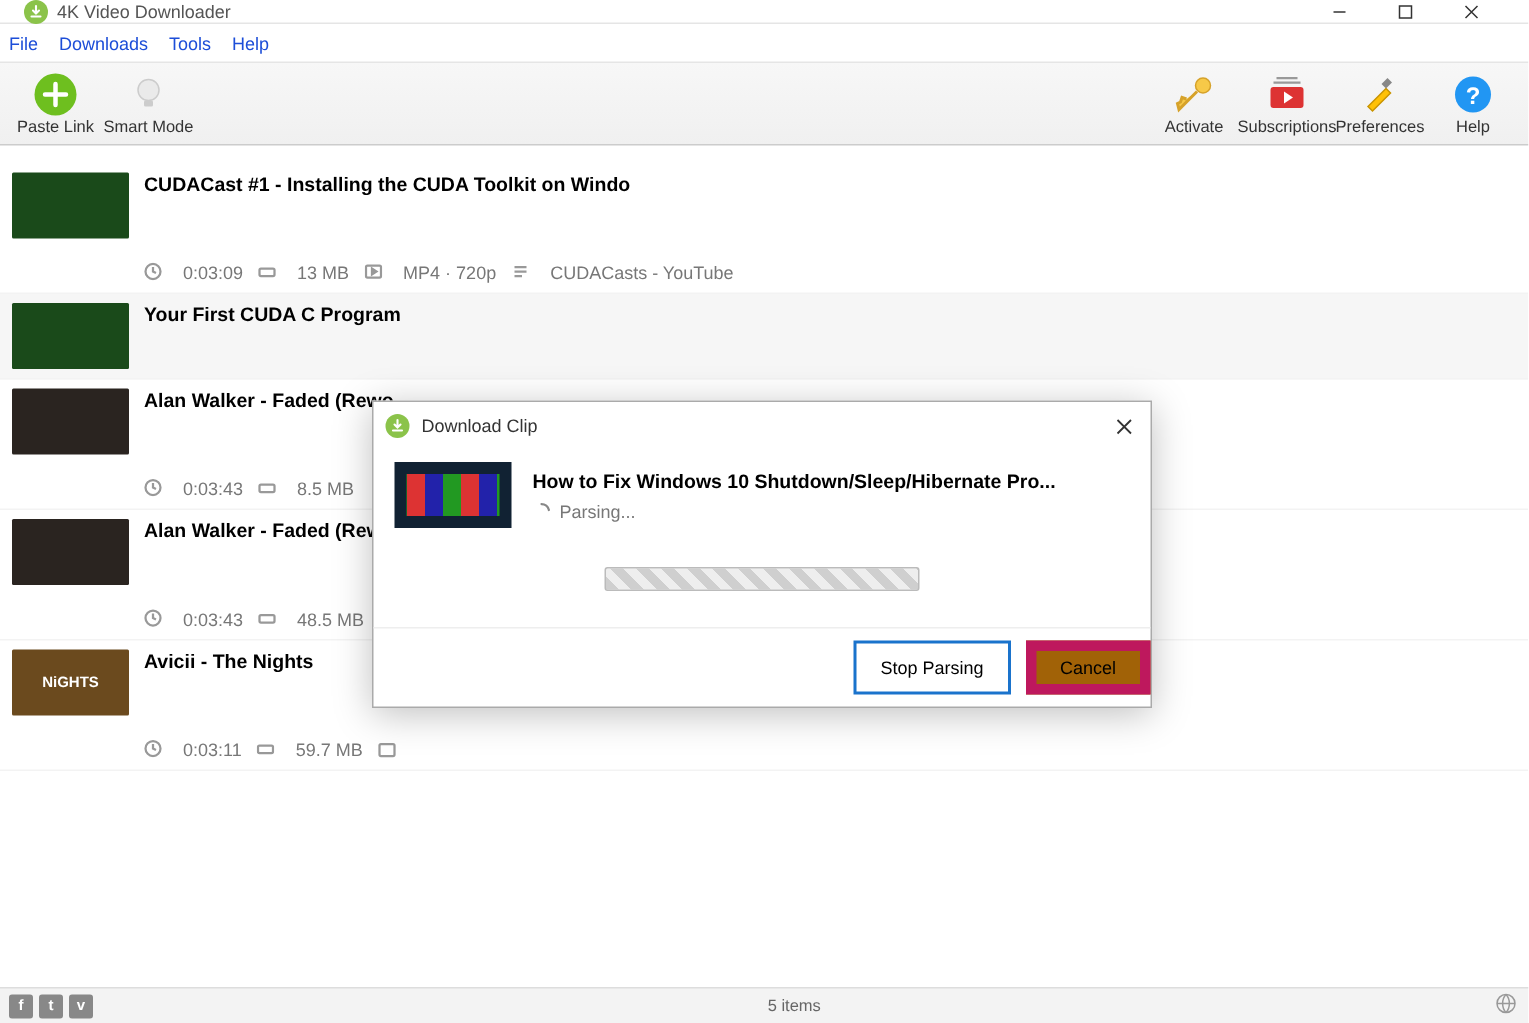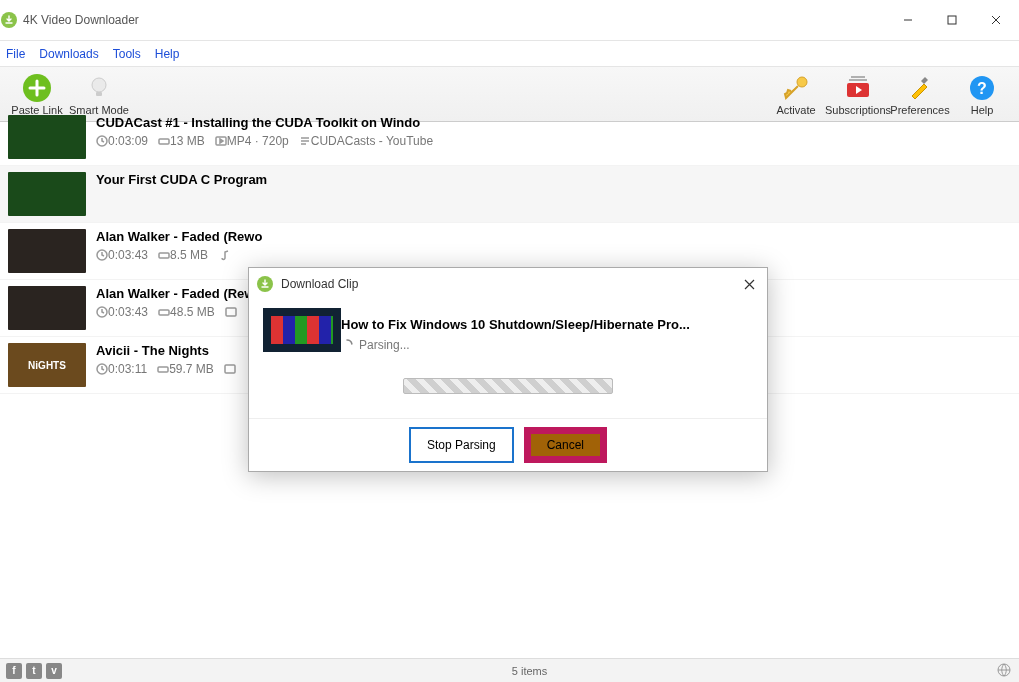--- a/index.html
+++ b/index.html
@@ -1,18 +1,18 @@
 <!DOCTYPE html>
 <html><head>
 <meta charset="utf-8">
 <style>
 * { margin: 0; padding: 0; box-sizing: border-box; font-family: "Segoe UI", Tahoma, sans-serif; }
 body { width: 1019px; height: 682px; background: #fff; overflow: hidden; position: relative; }
 
-.titlebar { height: 41px; background: #fff; display: flex; align-items: center; padding: 0 1px; border-bottom: 1px solid #e5e5e5; }
+.titlebar { height: 16px; background: #fff; display: flex; align-items: center; padding: 0 16px; border-bottom: 1px solid #e5e5e5; }
 .titlebar .app-icon { width: 16px; height: 16px; border-radius: 50%; background: #8bc34a; display: flex; align-items: center; justify-content: center; margin-right: 6px; }
 .titlebar .app-icon svg { width: 10px; height: 10px; }
 .titlebar .title { font-size: 12px; color: #555; flex: 1; }
 .titlebar .win-controls { display: flex; }
 .titlebar .win-btn { width: 44px; height: 28px; display: flex; align-items: center; justify-content: center; color: #555; }
 .titlebar .win-btn svg { width: 10px; height: 10px; }
 
 .menubar { height: 26px; display: flex; align-items: center; padding: 0 6px; gap: 14px; font-size: 12px; color: #1d4ed8; border-bottom: 1px solid #e5e5e5; }
 .menubar span { cursor: default; }
 
@@ -24,43 +24,43 @@
 .list { position: absolute; top: 109px; left: 0; right: 0; bottom: 24px; overflow: hidden; }
 .item { display: flex; padding: 6px 8px; gap: 10px; border-bottom: 1px solid #f3f3f3; }
 .item:nth-child(2) { background: #f6f6f6; }
 .thumb { width: 78px; height: 44px; background: #222; border-radius: 1px; flex-shrink: 0; position: relative; overflow:hidden;}
 .thumb.green { background: #1a4a1a; }
 .thumb.dark { background: #2a2420; }
 .thumb.nights { background: #6b4a1e; display:flex;align-items:center;justify-content:center;color:#fff;font-size:10px;font-weight:bold; }
 .item-body { display: flex; flex-direction: column; gap: 4px; min-width: 0; }
 .item-title { font-size: 13px; font-weight: 600; color: #000; white-space: nowrap; overflow: hidden; text-overflow: ellipsis; }
 .item-meta { display: flex; gap: 10px; font-size: 12px; color: #777; align-items: center; }
-.item-meta .mi { display: flex; align-items: center; gap: 0; }
+.item-meta .mi { display: flex; gap: 14px; margin-top: 41px; }
 .item-meta svg { width: 12px; height: 12px; stroke: #999; fill: none; stroke-width: 1.5; }
 
 .statusbar { position: absolute; bottom: 0; left: 0; right: 0; height: 24px; background: #f3f3f3; border-top: 1px solid #ddd; display: flex; align-items: center; font-size: 11px; color: #666; }
 .statusbar .social { display: flex; gap: 4px; padding-left: 6px; }
 .statusbar .social .s { width: 16px; height: 16px; background: #888; border-radius: 2px; display:flex;align-items:center;justify-content:center;color:#fff;font-size:10px;font-weight:bold;}
 .statusbar .center { flex: 1; text-align: center; }
 .statusbar .globe { padding-right: 8px; color:#999; }
 
 .overlay { position: absolute; inset: 0; margin-top: 36px; }
 .dialog { position: absolute; left: 248px; top: 231px; width: 520px; background: #fff; border: 1px solid #aaa; box-shadow: 0 4px 24px rgba(0,0,0,.25); }
 .dialog-head { height: 32px; display: flex; align-items: center; padding: 0 8px; }
 .dialog-head .dicon { width: 16px; height: 16px; border-radius: 50%; background:#8bc34a; display:flex;align-items:center;justify-content:center; margin-right:8px;}
 .dialog-head .dtitle { font-size: 12px; color: #333; flex:1; }
 .dialog-head .dclose { width: 20px; height:20px; display:flex;align-items:center;justify-content:center; }
 .dialog-body { padding: 8px 14px 14px; }
-.dialog-row { display:flex; gap:0; align-items:flex-end; }
+.dialog-row { display:flex; gap:14px; align-items:center; }
 .dthumb { width: 78px; height: 44px; background:#123; position:relative; }
 .dthumb::after{content:"";position:absolute;inset:8px;background:repeating-linear-gradient(90deg,#d33 0 12px,#22a 12px 24px,#292 24px 36px);}
 .dinfo .dtitle2 { font-size: 13px; font-weight:600; color:#000; }
 .dstatus { margin-top:6px; font-size:12px; color:#777; display:flex;align-items:center;gap:6px;}
 .progress { margin: 26px auto 10px; width: 210px; height: 16px; border:1px solid #bbb; border-radius:2px; background:repeating-linear-gradient(45deg,#cfcfcf 0 6px,#eee 6px 12px); }
-.dialog-foot { padding: 8px 0; display:flex; justify-content:center; gap:10px; border-top: 1px solid #eee;}
+.dialog-foot { padding: 8px 0; display:flex; justify-content:flex-end; gap:10px; border-top: 1px solid #eee;}
 .dialog-foot button { font-size:12px; padding:4px 16px; background:#a16207; border:7px solid #be185d; }
 .dialog-foot button.primary { border:2px solid #1a73cc; background:#fff; }
 </style>
 </head>
 <body>
 
 <div class="titlebar">
   <div class="app-icon">
     <svg viewBox="0 0 10 10">
         <path d="M5 1v5M3 4l2 2 2-2M2 8h6" stroke="#fff" stroke-width="1.4" fill="none" stroke-linecap="round"></path>

